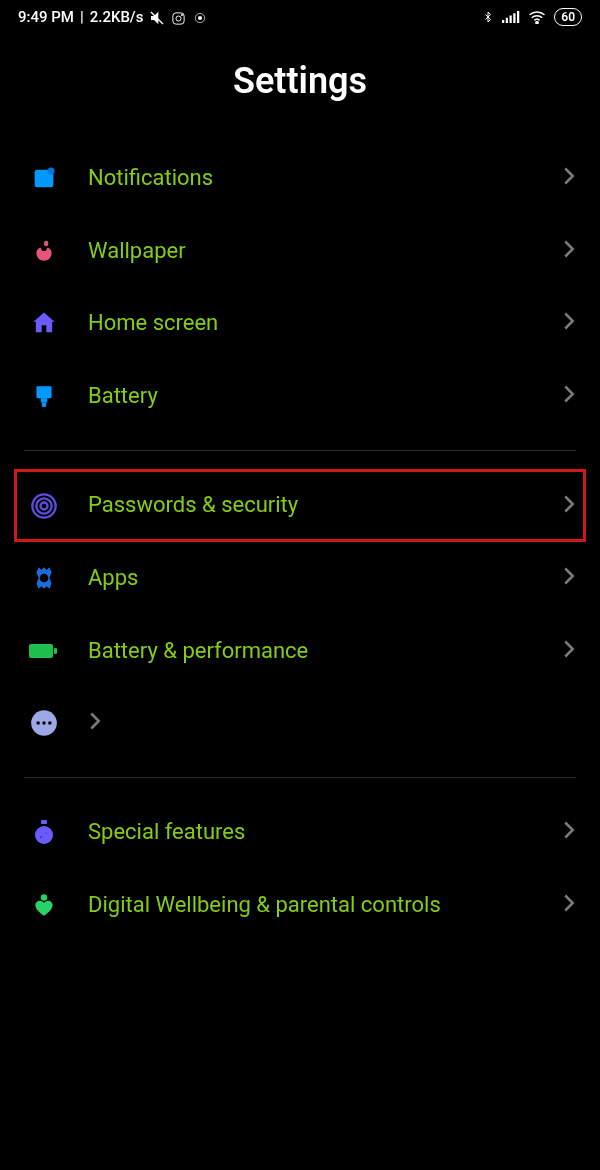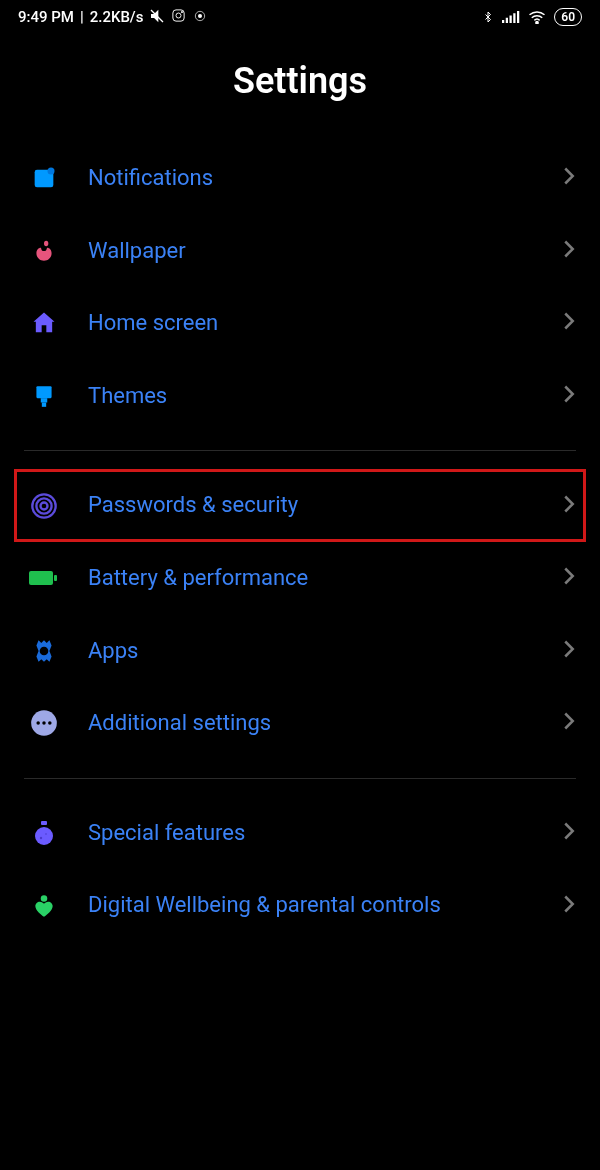--- a/index.html
+++ b/index.html
@@ -18,21 +18,21 @@
     .status-bar {
       display: flex;
       justify-content: space-between;
       align-items: center;
       padding: 8px 18px 4px;
       font-size: 15px;
       font-weight: 500;
     }
     .status-left {
       display: flex;
-      align-items: flex-start;
+      align-items: flex-end;
       gap: 6px;
     }
     .status-right {
       display: flex;
       align-items: center;
       gap: 8px;
     }
     .status-icon {
       display: inline-flex;
       align-items: center;
@@ -64,21 +64,21 @@
     .settings-item .icon-wrap {
       width: 40px;
       display: flex;
       justify-content: center;
       align-items: center;
     }
     .settings-item .label {
       flex: 1;
       font-size: 22px;
       font-weight: 400;
-      color: #3b82f6;
+      color: #84cc16;
       line-height: 1.3;
     }
     .chevron {
       color: #7a7a7a;
     }
     .divider {
       height: 1px;
       background: #2a2a2a;
       margin: 18px 10px;
     }
@@ -191,21 +191,21 @@
   </div>
 
   <div class="settings-item">
     <span class="icon-wrap">
       <svg width="26" height="28" viewBox="0 0 24 24" fill="#0099ff">
           <rect x="5" y="3" width="14" height="11" rx="1"></rect>
           <rect x="9" y="14" width="6" height="4"></rect>
           <rect x="10" y="18" width="4" height="4"></rect>
         </svg>
     </span>
-    <span class="label">Themes</span>
+    <span class="label">Battery</span>
     <span class="chevron">
       <svg width="14" height="20" viewBox="0 0 10 16" fill="none" stroke="#7a7a7a" stroke-width="2">
           <path d="M2 2l6 6-6 6"></path>
         </svg>
     </span>
   </div>
 
   <div class="divider"></div>
 
   <div class="settings-item highlight">
@@ -219,58 +219,57 @@
     <span class="label">Passwords &amp; security</span>
     <span class="chevron">
       <svg width="14" height="20" viewBox="0 0 10 16" fill="none" stroke="#7a7a7a" stroke-width="2">
           <path d="M2 2l6 6-6 6"></path>
         </svg>
     </span>
   </div>
 
   <div class="settings-item">
     <span class="icon-wrap">
+      <svg width="26" height="26" viewBox="0 0 24 24" fill="#1a6bdb">
+          <path d="M12 2l2.5 2.5L17 2l2 5-2 5 2 5-2 5-2.5-2.5L12 22l-2.5-2.5L7 22l-2-5 2-5-2-5 2-5 2.5 2.5L12 2z"></path>
+          <circle cx="12" cy="12" r="4" fill="#000"></circle>
+        </svg>
+    </span>
+    <span class="label">Apps</span>
+    <span class="chevron">
+      <svg width="14" height="20" viewBox="0 0 10 16" fill="none" stroke="#7a7a7a" stroke-width="2">
+          <path d="M2 2l6 6-6 6"></path>
+        </svg>
+    </span>
+  </div>
+
+  <div class="settings-item">
+    <span class="icon-wrap">
       <svg width="30" height="20" viewBox="0 0 30 18" fill="#1fbf4e">
           <rect x="0" y="2" width="24" height="14" rx="2"></rect>
           <rect x="25" y="6" width="3" height="6" rx="1"></rect>
         </svg>
     </span>
     <span class="label">Battery &amp; performance</span>
-    <span class="chevron">
-      <svg width="14" height="20" viewBox="0 0 10 16" fill="none" stroke="#7a7a7a" stroke-width="2">
-          <path d="M2 2l6 6-6 6"></path>
-        </svg>
-    </span>
-  </div>
-
-  <div class="settings-item">
-    <span class="icon-wrap">
-      <svg width="26" height="26" viewBox="0 0 24 24" fill="#1a6bdb">
-          <path d="M12 2l2.5 2.5L17 2l2 5-2 5 2 5-2 5-2.5-2.5L12 22l-2.5-2.5L7 22l-2-5 2-5-2-5 2-5 2.5 2.5L12 2z"></path>
-          <circle cx="12" cy="12" r="4" fill="#000"></circle>
-        </svg>
-    </span>
-    <span class="label">Apps</span>
     <span class="chevron">
       <svg width="14" height="20" viewBox="0 0 10 16" fill="none" stroke="#7a7a7a" stroke-width="2">
           <path d="M2 2l6 6-6 6"></path>
         </svg>
     </span>
   </div>
 
   <div class="settings-item">
     <span class="icon-wrap">
       <svg width="28" height="28" viewBox="0 0 24 24" fill="#9ea8e6">
           <circle cx="12" cy="12" r="11"></circle>
           <circle cx="7" cy="12" r="1.5" fill="#000"></circle>
           <circle cx="12" cy="12" r="1.5" fill="#000"></circle>
           <circle cx="17" cy="12" r="1.5" fill="#000"></circle>
         </svg>
     </span>
-    <span class="label">Additional settings</span>
     <span class="chevron">
       <svg width="14" height="20" viewBox="0 0 10 16" fill="none" stroke="#7a7a7a" stroke-width="2">
           <path d="M2 2l6 6-6 6"></path>
         </svg>
     </span>
   </div>
 
   <div class="divider"></div>
 
   <div class="settings-item">

